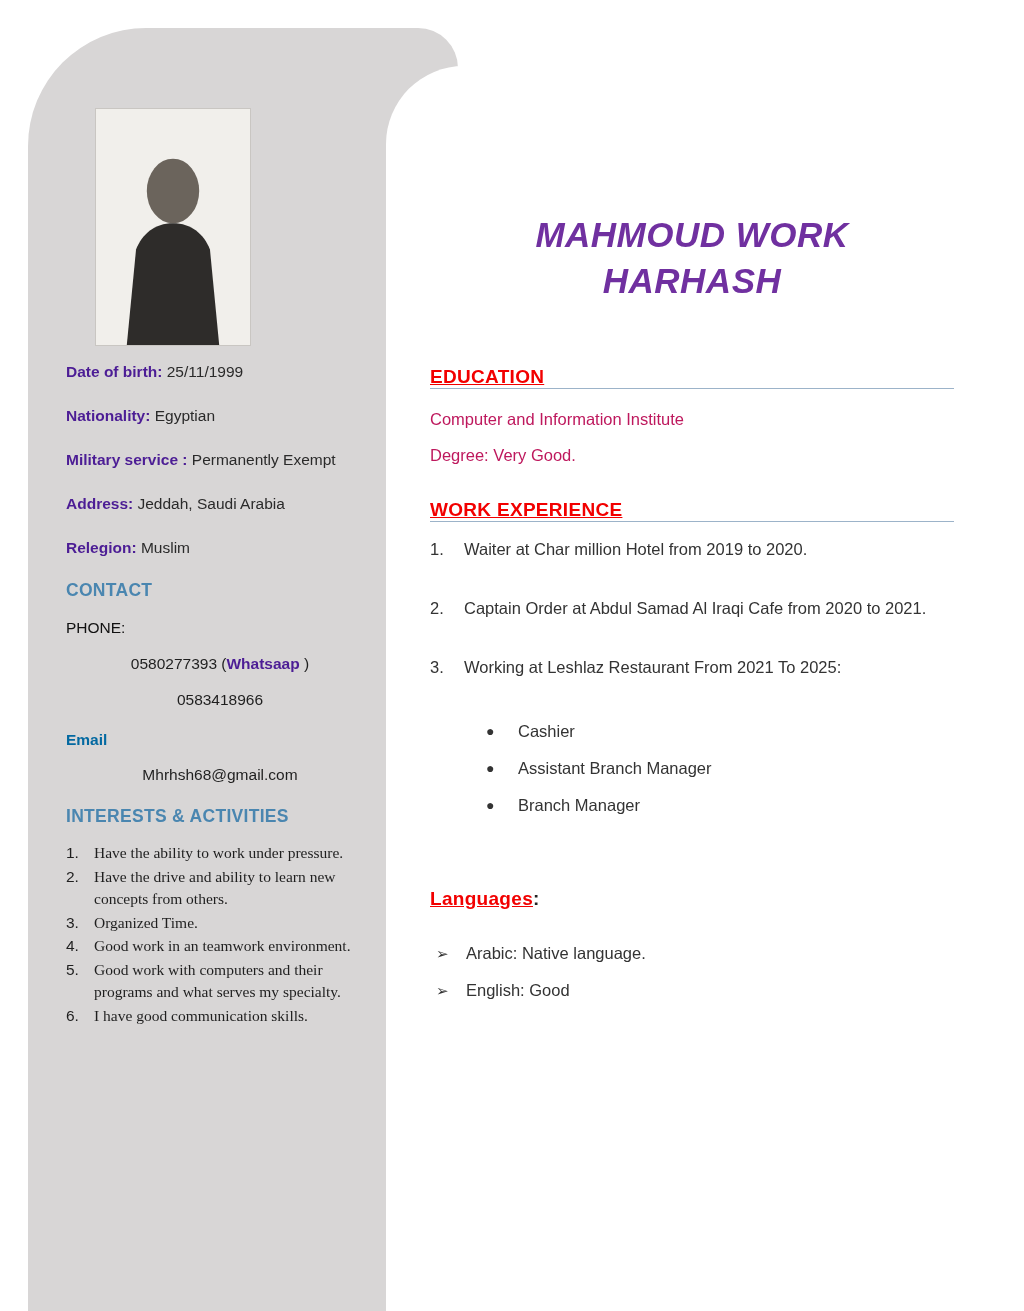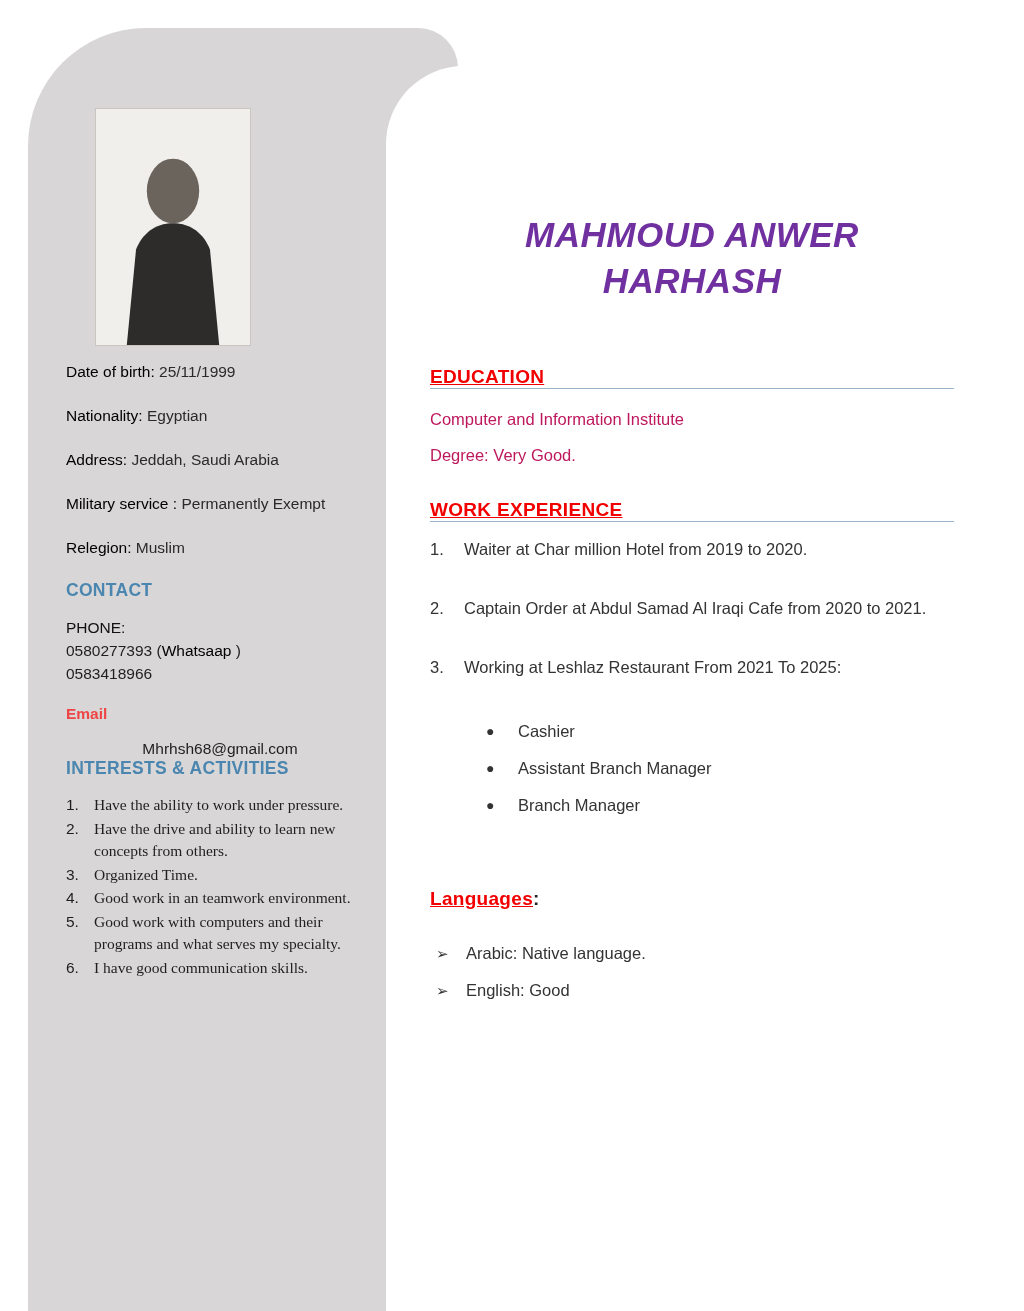--- a/index.html
+++ b/index.html
@@ -23,27 +23,27 @@
   }
   .photo svg{display:block;width:100%;height:100%;}
   
   .sidebar{
     position:absolute;left:66px;top:360px;width:308px;
   }
   .blue-head{
     color:#4a86b0;font-weight:bold;font-size:17.5px;letter-spacing:.3px;margin:0 0 15px;
   }
   .field{margin:0 0 21px;font-size:15.5px;line-height:23px;color:#2a2a2a;}
-  .lbl{font-weight:normal;color:#000000;}
+  .lbl{font-weight:bold;color:#4c1d95;}
   .contact-block{margin:0 0 4px;}
   .phone-label{font-weight:normal;font-size:15.5px;line-height:23px;color:#111;margin:0;}
-  .phone-line{font-size:15.5px;line-height:23px;margin:0;}
-  .email-label{font-weight:bold;font-size:15.5px;margin:20px 0 0;color:#ef4444;}
+  .phone-line{font-size:15.5px;line-height:23px;margin:13px;text-align:center;}
+  .email-label{font-weight:bold;font-size:15.5px;margin:20px 0 0;color:#0369a1;}
   .email-value{font-size:15.5px;margin:17px 0 0;text-align:center;}
-  .interests-head{}
+  .interests-head{margin-top:22px;}
   .int-item{display:flex;font-size:15.5px;line-height:22.5px;margin:0 0 1px;}
   .int-item .num{flex:0 0 28px;}
   .int-item .txt{flex:1;font-family:Liberation Serif, serif;}
   
   .main{
     position:absolute;left:430px;top:0;width:524px;
   }
   .name{
     margin-top:212px;text-align:center;color:#7030a0;
     font-weight:bold;font-style:italic;font-size:35px;line-height:46px;letter-spacing:.5px;
@@ -81,22 +81,22 @@
       <ellipse cx="50" cy="52" rx="17" ry="21" fill="#6b645c"></ellipse>
       <path d="M50 73 C 38 73 30 80 26 90 L 20 152 L 80 152 L 74 90 C 70 80 62 73 50 73 Z" fill="#2e2c2a"></path>
     </svg>
   </div>
 
   <div class="sidebar">
 
 
     <p class="field"><span class="lbl">Date of birth:</span> <span>25/11/1999</span></p>
     <p class="field"><span class="lbl">Nationality:</span> <span>Egyptian</span></p>
+    <p class="field"><span class="lbl">Military service :</span> <span>Permanently Exempt</span></p>
     <p class="field"><span class="lbl">Address:</span> <span>Jeddah, Saudi Arabia</span></p>
-    <p class="field"><span class="lbl">Military service :</span> <span>Permanently Exempt</span></p>
     <p class="field"><span class="lbl">Relegion:</span> <span>Muslim</span></p>
 
     <p class="blue-head">CONTACT</p>
 
     <div class="contact-block">
       <p class="phone-label">PHONE:</p>
       <p class="phone-line"><span>0580277393 (</span><span class="lbl">Whatsaap</span><span> )</span></p>
       <p class="phone-line">0583418966</p>
     </div>
 
@@ -127,21 +127,21 @@
       </div>
     <div class="int-item">
         <span class="num">6.</span>
         <span class="txt">I have good communication skills.</span>
       </div>
   </div>
 
   <div class="main">
 
     <div class="name">
-      <div>MAHMOUD ANWER</div>
+      <div>MAHMOUD WORK</div>
       <div>HARHASH</div>
     </div>
 
     <div class="section-head">
       <span class="red-head">EDUCATION</span>
     </div>
     <p class="edu-line">Computer and Information Institute</p>
     <p class="edu-line">Degree: Very Good.</p>
 
     <div class="section-head work-head">

